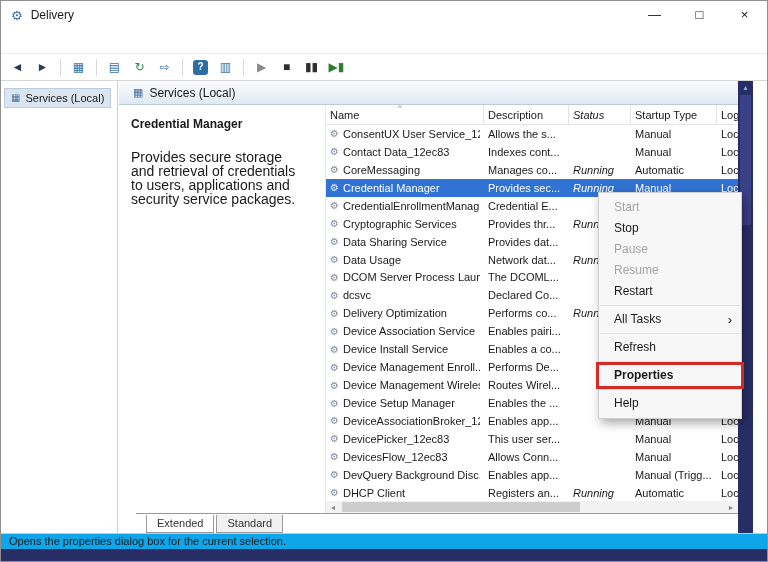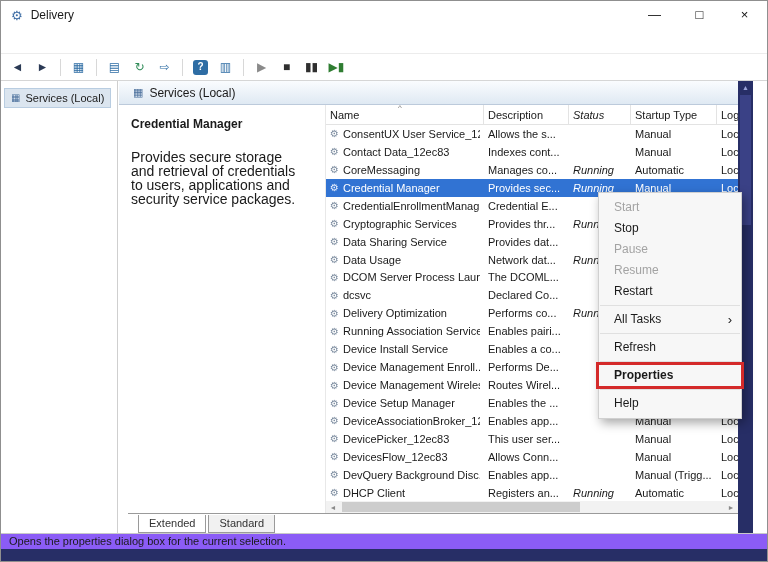--- a/index.html
+++ b/index.html
@@ -51,25 +51,25 @@
   .row .c-name { display: flex; align-items: center; gap: 4px; }
   .gear { font-size: 10px; color: #7d8da0; flex: none; }
   .cell-text { overflow: hidden; white-space: nowrap; }
   .row.selected { background: #3173d3; color: #fff; }
   .row.selected .gear { color: #e8eefb; }
   .h-scroll { position: absolute; left: 0; right: 0; bottom: 0; height: 12px; background: #f2f2f2; display: flex; align-items: center; }
   .hs-arrow { width: 14px; text-align: center; font-size: 7px; color: #8a8a8a; }
   .hs-track { flex: 1; position: relative; height: 100%; }
   .hs-thumb { position: absolute; left: 2px; top: 1px; bottom: 1px; width: 62%; background: #cdcdcd; }
   
-  .tabs-row { position: absolute; left: 9px; right: 0; bottom: 0; height: 20px; border-top: 1px solid #9a9a9a; padding-left: 10px; background: #fff; }
+  .tabs-row { position: absolute; left: 17px; right: 0; bottom: 0; height: 20px; border-top: 1px solid #9a9a9a; padding-left: 10px; background: #fff; }
   .tab { display: inline-block; font-size: 11px; padding: 2px 10px 3px; border: 1px solid #9a9a9a; border-top: none; background: #f1f1f1; margin-right: 2px; position: relative; top: -1px; color: #333; }
   .tab.active { background: #fff; z-index: 2; }
   
-  .statusbar { position: absolute; left: 0; right: 0; bottom: 12px; height: 16px; background: #8b5cf6; border-top: 1px solid #c9c9c9; font-size: 11px; padding: 1px 8px; }
+  .statusbar { position: absolute; left: 0; right: 0; bottom: 12px; height: 16px; background: #0ea5e9; border-top: 1px solid #c9c9c9; font-size: 11px; padding: 1px 8px; }
   .bottom-strip { position: absolute; left: 0; right: 0; bottom: 0; height: 12px; background: #272e66; }
   .v-scrollbar { position: absolute; right: 14px; top: 80px; bottom: 28px; width: 15px; background: #272e66; }
   .vs-up { height: 14px; text-align: center; font-size: 7px; color: #9aa2d6; line-height: 14px; }
   .vs-thumb { margin: 0 2px; height: 130px; background: #3a4186; }
   .right-gap { position: absolute; right: 0; top: 80px; width: 14px; bottom: 28px; background: #fff; }
   
   .context-menu { position: absolute; left: 597px; top: 191px; width: 144px; background: #f7f7f7; border: 1px solid #d0d0d0; box-shadow: 3px 4px 10px rgba(0,0,0,0.35); padding: 4px 0; z-index: 50; }
   .ctx-item { position: relative; height: 21px; line-height: 21px; padding-left: 15px; padding-right: 24px; font-size: 12px; white-space: nowrap; }
   .ctx-item.disabled { color: #a3a3a3; }
   .ctx-item.highlighted { outline: 3px solid #d42a2a; font-weight: bold; }
@@ -277,21 +277,21 @@
       <span class="cell-text">Delivery Optimization</span>
     </div>
     <div class="cell c-desc">Performs co...</div>
     <div class="cell c-status">Running</div>
     <div class="cell c-startup"></div>
     <div class="cell c-logon"></div>
   </div>
           <div class="row">
     <div class="cell c-name">
       <span class="gear">⚙</span>
-      <span class="cell-text">Running Association Service</span>
+      <span class="cell-text">Device Association Service</span>
     </div>
     <div class="cell c-desc">Enables pairi...</div>
     <div class="cell c-status"></div>
     <div class="cell c-startup"></div>
     <div class="cell c-logon"></div>
   </div>
           <div class="row">
     <div class="cell c-name">
       <span class="gear">⚙</span>
       <span class="cell-text">Device Install Service</span>

